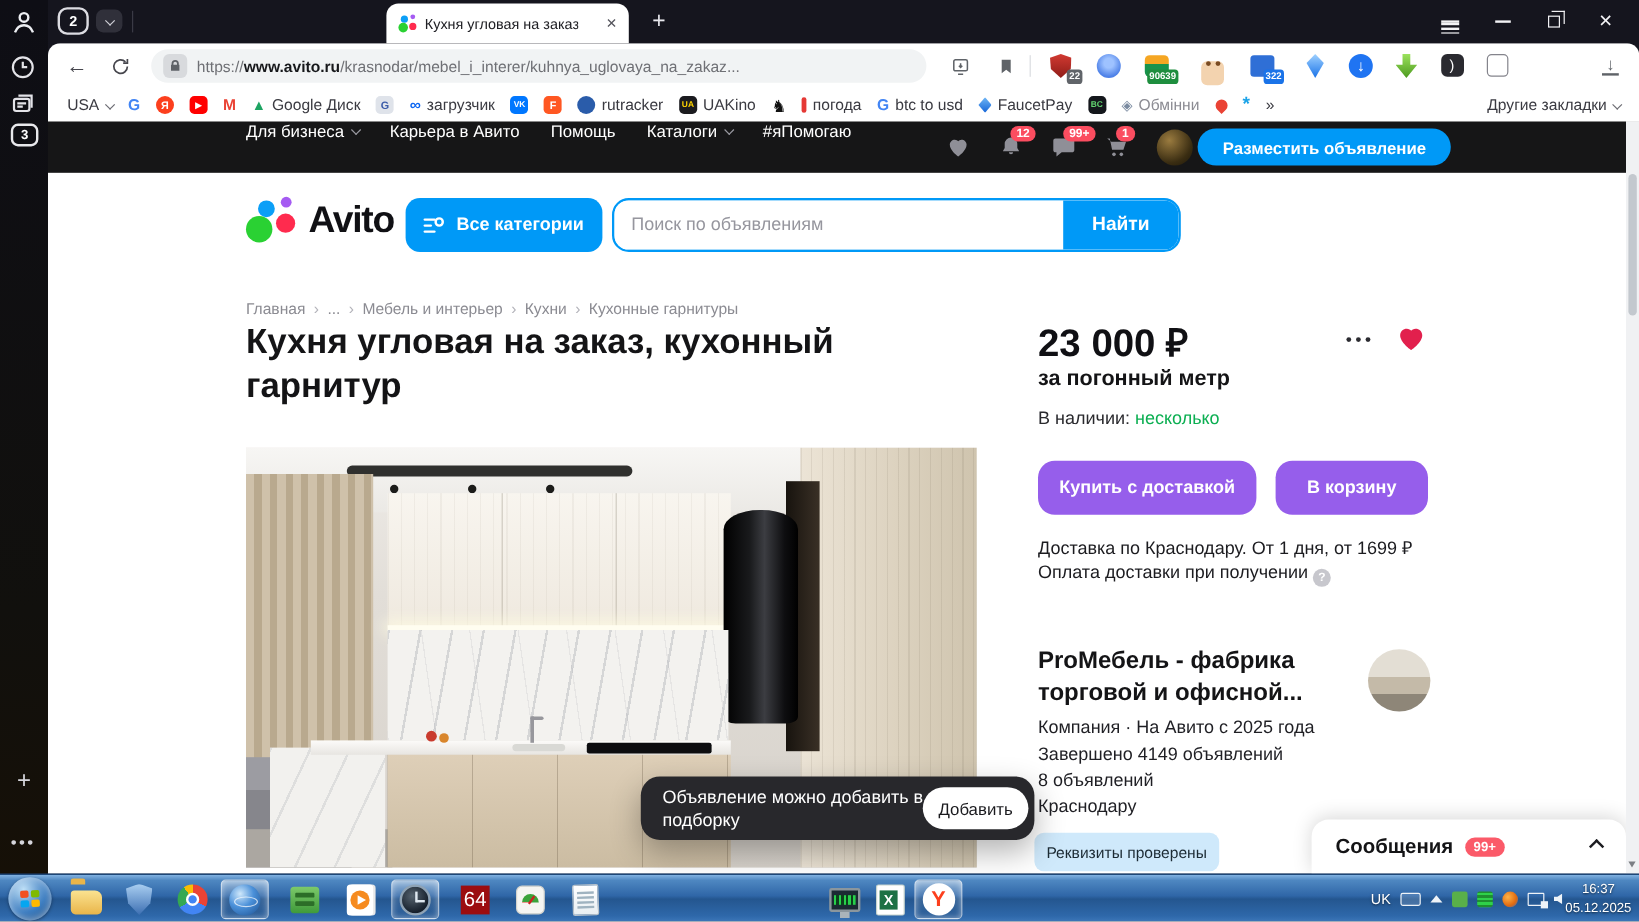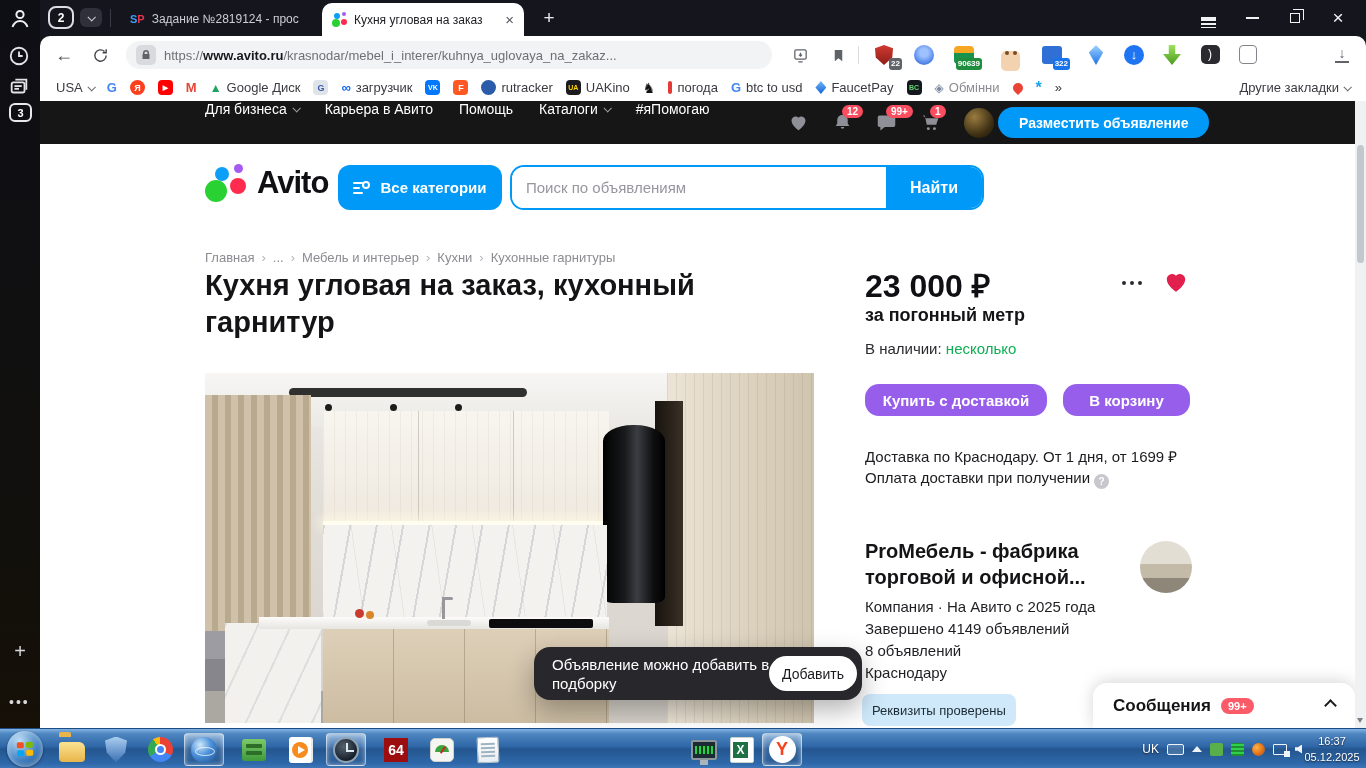--- a/index.html
+++ b/index.html
@@ -106,21 +106,21 @@
   .title{position:absolute;left:165px;top:166px;width:560px;font-size:29px;line-height:37px;font-weight:700;color:#141416}
 
   
   .price{position:absolute;left:825px;top:162px;font-size:32px;font-weight:800;color:#101014}
   .dots3{position:absolute;left:1082px;top:180px;display:flex;gap:4px}
   .dots3 i{width:4px;height:4px;border-radius:50%;background:#2b2b30}
   .fav-heart{position:absolute;left:1122px;top:168px;width:28px;height:26px;color:#e2204d}
   .unit{position:absolute;left:825px;top:204px;font-size:18px;font-weight:700;color:#141416}
   .avail{position:absolute;left:825px;top:239px;font-size:15px;color:#2a2a2e}
   .avail .ok{color:#0caf52}
-  .pbtn{position:absolute;top:283px;height:32px;background:#965eeb;border-radius:14px;color:#fff;font-size:15px;font-weight:600}
+  .pbtn{position:absolute;top:283px;height:45px;background:#965eeb;border-radius:14px;color:#fff;font-size:15px;font-weight:600}
   .btn-buy{left:825px;width:182px}
   .btn-cart{left:1023px;width:127px}
   .dl{position:absolute;left:825px;width:350px;font-size:15px;color:#1c1c20}
   .q-ic{display:inline-flex;width:15px;height:15px;border-radius:50%;background:#c7c7cd;color:#fff;font-size:10px;font-weight:700;
     align-items:center;justify-content:center;vertical-align:-2px;margin-left:4px}
   .link{color:#0d63e8}
 
   .seller-name{position:absolute;left:825px;top:437px;width:252px;font-size:20px;line-height:26px;font-weight:700;color:#141416}
   .seller-avatar{position:absolute;left:1100px;top:440px;width:52px;height:52px;border-radius:50%;overflow:hidden;
     background:linear-gradient(180deg,#e3ded4 0 45%,#c4baa8 45% 72%,#8e8678 72%)}
@@ -205,21 +205,21 @@
   .ic-globe:before{content:"";position:absolute;left:4px;top:10px;width:18px;height:7px;border:1.5px solid rgba(255,255,255,.7);border-radius:50%}
   .ic-chip{width:24px;height:22px;margin:3px auto;background:linear-gradient(#7cc96a,#3f9a3a);border-radius:3px;position:relative}
   .ic-chip:before{content:"";position:absolute;left:4px;top:5px;width:16px;height:4px;background:#2c6e28;border-radius:1px;box-shadow:0 7px 0 #2c6e28}
   .ic-play{width:22px;height:26px;margin:1px auto;background:#fff;border-radius:3px;position:relative;box-shadow:2px 0 0 #e8e8e8}
   .ic-play:before{content:"";position:absolute;left:3px;top:5px;width:16px;height:16px;border-radius:50%;background:#f68b1f}
   .ic-play:after{content:"";position:absolute;left:9px;top:9px;border-left:7px solid #fff;border-top:4px solid transparent;border-bottom:4px solid transparent}
   .ic-clock{width:26px;height:26px;margin:0 auto;border-radius:50%;background:radial-gradient(circle at 40% 35%,#56636f,#16202c 70%);
     border:2px solid #8fa3b5;position:relative}
   .ic-clock:before{content:"";position:absolute;left:11px;top:4px;width:2px;height:9px;background:#dfe8f0}
   .ic-clock:after{content:"";position:absolute;left:12px;top:11px;width:7px;height:2px;background:#dfe8f0}
-  .ic-64{width:24px;height:24px;margin:2px auto;background:#9c0d10;color:#fff;font-size:14px;font-weight:700;display:flex;align-items:center;justify-content:center}
+  .ic-64{width:24px;height:24px;margin:2px auto;background:#9c0d10;color:#fff;font-size:17px;font-weight:400;display:flex;align-items:center;justify-content:center}
   .ic-gauge{width:24px;height:24px;margin:2px auto;background:#f5f5f2;border-radius:5px;position:relative;border:1px solid #d3d3cd}
   .ic-gauge:before{content:"";position:absolute;left:4px;top:6px;width:14px;height:7px;border-radius:7px 7px 0 0;background:conic-gradient(from -90deg at 50% 100%,#3aa33a 0 55%,#e03a2f 55% 100%)}
   .ic-gauge:after{content:"";position:absolute;left:11px;top:7px;width:2px;height:8px;background:#c22;transform:rotate(35deg)}
   .ic-note{width:22px;height:26px;margin:1px auto;background:linear-gradient(#ffffff,#e8eef2);border:1px solid #b8c2ca;border-radius:2px;position:relative;transform:rotate(-2deg)}
   .ic-note:before{content:"";position:absolute;left:3px;top:5px;width:14px;height:1.5px;background:#9fb3c0;box-shadow:0 4px 0 #9fb3c0,0 8px 0 #9fb3c0,0 12px 0 #9fb3c0}
   .ic-mon{width:26px;height:20px;margin:2px auto;background:#1b2a33;border:2px solid #8b969d;border-radius:2px;position:relative}
   .ic-mon:before{content:"";position:absolute;left:2px;top:4px;width:18px;height:8px;background:repeating-linear-gradient(90deg,#27d14a 0 2px,#0d3f1d 2px 4px)}
   .ic-mon:after{content:"";position:absolute;left:7px;bottom:-7px;width:8px;height:5px;background:#aab4ba}
   .ic-xl{width:24px;height:26px;margin:1px auto;background:#fff;border:1px solid #c8d4cd;border-radius:2px;position:relative}
   .ic-xl:before{content:"X";position:absolute;left:2px;top:4px;width:15px;height:16px;background:#1e7145;color:#fff;font-weight:800;font-size:12px;display:flex;align-items:center;justify-content:center}
@@ -268,24 +268,20 @@
   </div>
 
   <div class="topbar">
     <div class="tabcount ctr">
         <span>2</span>
       </div>
     <div class="tabchev ctr">
         <span class="chev" style="border-color:#cfcfd6"></span>
       </div>
     <div class="tb-div"></div>
-    <div class="tab tab-inactive">
-      <span class="fav-sp"><span class="s">S</span><span class="p">P</span></span>
-      <span class="tab-title">Задание №2819124 - прос</span>
-    </div>
     <div class="tab tab-active">
       <span class="mini-logo">
         <i style="left:2px;top:1px;width:6px;height:6px;background:#0b9ff7"></i>
         <i style="left:10px;top:0;width:4px;height:4px;background:#a55bf2"></i>
         <i style="left:0;top:7px;width:8px;height:8px;background:#2ad133"></i>
         <i style="left:9px;top:7px;width:6px;height:6px;background:#ff2b4e"></i>
       </span>
       <span class="tab-title">Кухня угловая на заказ</span>
       <span class="tab-close">×</span>
     </div>

